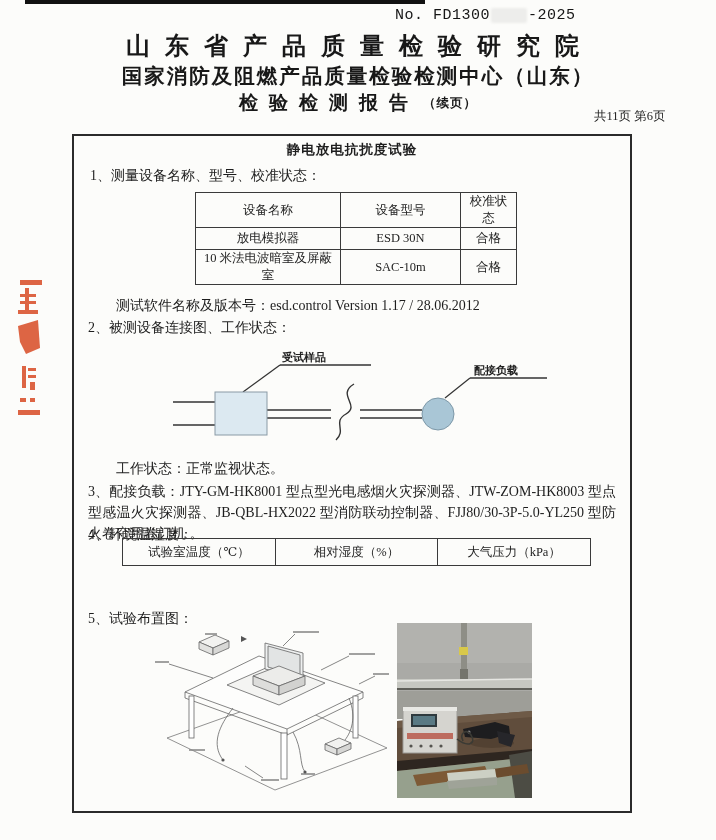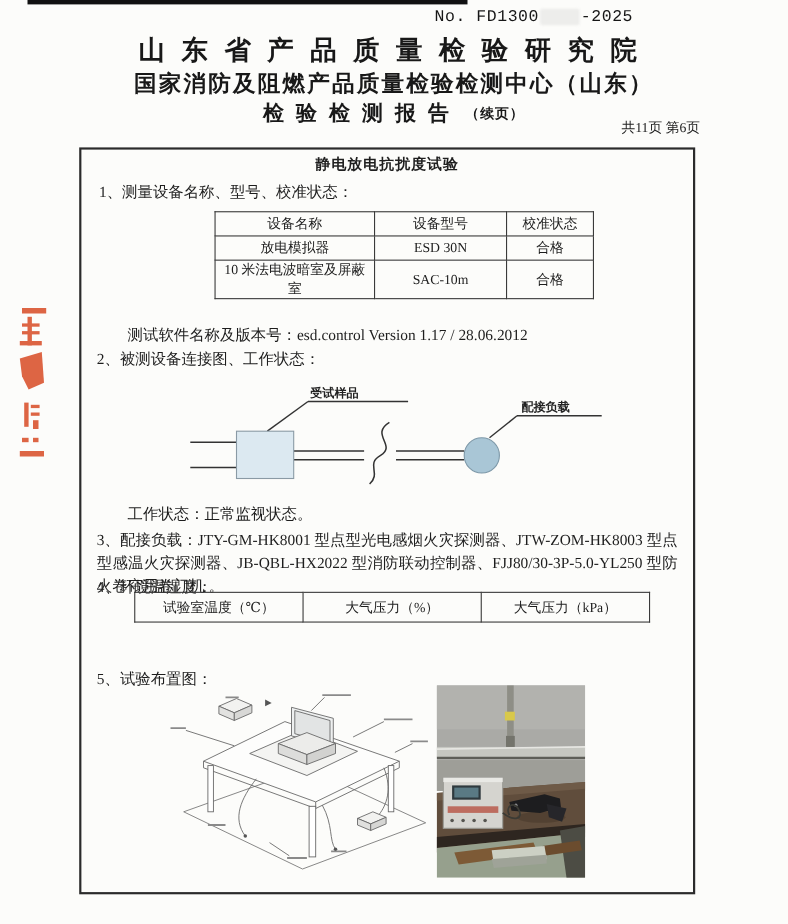--- a/index.html
+++ b/index.html
@@ -35,21 +35,21 @@
   }
   .org2 {
     left:0; top:62px; width:716px; text-align:center;
     font-size:20.5px; font-weight:700; letter-spacing:2px; color:#181818;
   }
   .rpt-title-row {
     left:0; top:90px; width:716px; text-align:center; color:#181818;
   }
   .rpt-title { font-size:19px; font-weight:700; letter-spacing:11px; }
   .rpt-note { font-size:12.5px; font-weight:600; letter-spacing:1px; vertical-align:2px; }
-  .pagination { left:565px; top:108px; font-size:12.5px; color:#222; }
+  .pagination { left:594px; top:108px; font-size:12.5px; color:#222; }
 
   
   .frame {
     left:72px; top:134px; width:560px; height:679px;
     border:2px solid #2b2b2b; background:transparent;
   }
 
   .section-title {
     left:72px; top:141px; width:560px; text-align:center;
     font-size:13.5px; font-weight:600; letter-spacing:1px;
@@ -64,21 +64,21 @@
   .item5 { left:88px; top:609px; }
 
   
   table { border-collapse:collapse; }
   td {
     border:1px solid #3a3a3a; text-align:center; vertical-align:middle;
     font-size:12.5px; color:#1d1d1d; padding:0 4px;
   }
   .tbl-equip { left:195px; top:192px; }
   .tbl-equip td { height:22px; }
-  .tbl-equip .c0 { width:145px; } .tbl-equip .c1 { width:120px; } .tbl-equip .c2 { width:79px; }
+  .tbl-equip .c0 { width:145px; } .tbl-equip .c1 { width:120px; } .tbl-equip .c2 { width:56px; }
   .tbl-env { left:122px; top:538px; }
   .tbl-env td.h { height:27px; } .tbl-env td.v { height:31px; }
   .tbl-env .e0 { width:153px; } .tbl-env .e1 { width:162px; } .tbl-env .e2 { width:153px; }
 
   
   .conn-svg { left:148px; top:348px; }
   .conn-svg text { font-size:11px; font-weight:600; fill:#222; font-family:"Liberation Serif","DejaVu Serif",serif; }
 
   
   .drawing-svg { left:153px; top:626px; }
@@ -160,21 +160,21 @@
 </svg>
 
 <div class="abs body-text status">工作状态：正常监视状态。</div>
 <div class="abs body-text item3">3、配接负载：JTY-GM-HK8001 型点型光电感烟火灾探测器、JTW-ZOM-HK8003 型点型感温火灾探测器、JB-QBL-HX2022 型消防联动控制器、FJJ80/30-3P-5.0-YL250 型防火卷帘用卷门机 。</div>
 <div class="abs body-text item4">4、环境温湿度：</div>
 
 <table class="abs tbl-env">
   <tbody>
     <tr>
       <td class="h e0">试验室温度（℃）</td>
-      <td class="h e1">大气压力（%）</td>
+      <td class="h e1">相对湿度（%）</td>
       <td class="h e2">大气压力（kPa）</td>
     </tr>
   </tbody>
 </table>
 
 <div class="abs body-text item5">5、试验布置图：</div>
 
 <svg class="abs drawing-svg" width="238" height="176" viewBox="0 0 238 176">
   <g stroke="#666" stroke-width="0.8" fill="none">
 

